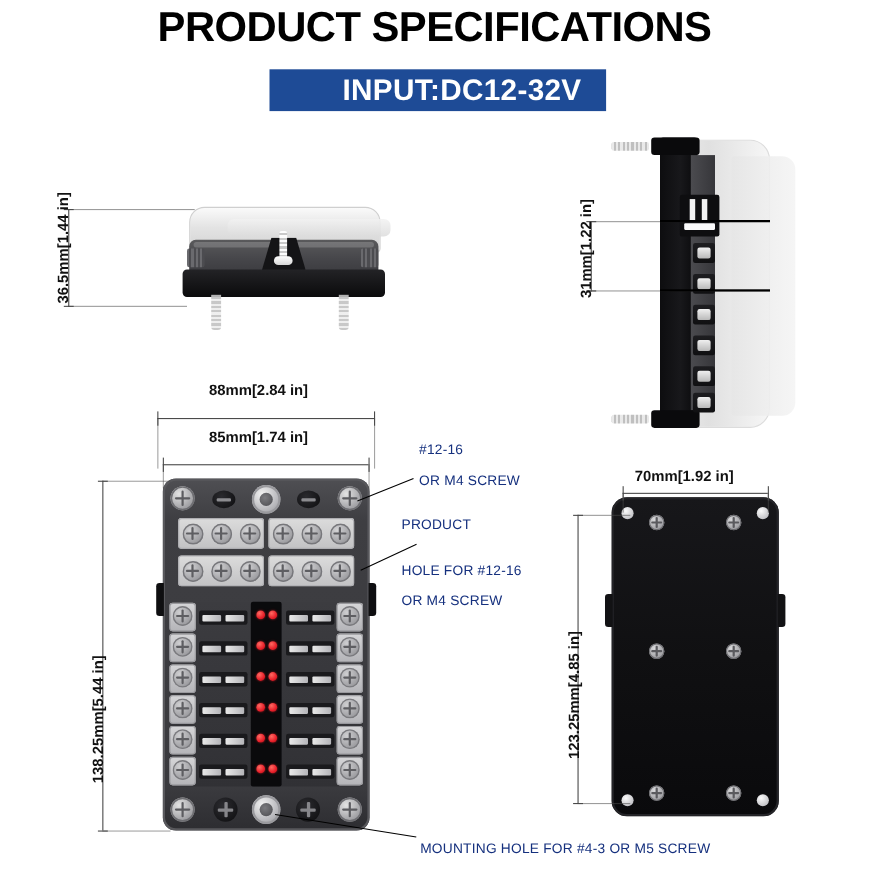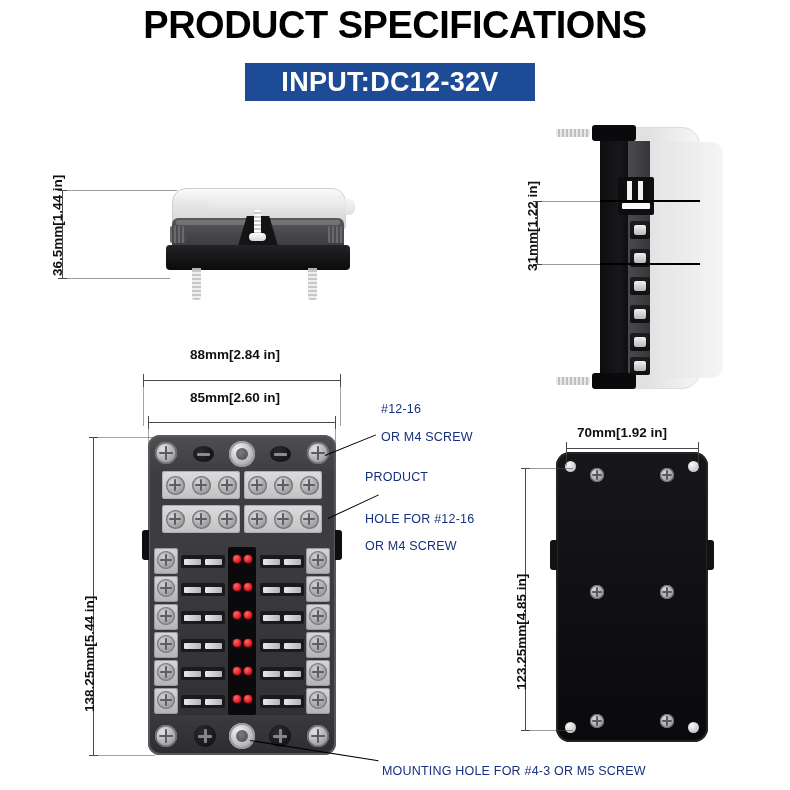--- a/index.html
+++ b/index.html
@@ -8,22 +8,22 @@
        -webkit-font-smoothing:antialiased;}
   .abs{position:absolute;}
 
   
   #page-title{
     left:0;top:4px;width:790px;text-align:center;
     font-size:38px;font-weight:bold;color:#000;letter-spacing:-0.5px;
     white-space:nowrap;
   }
   #input-badge{
-    left:245px;top:63px;width:290px;height:38px;
-    background:#1e4b96;display:flex;align-items:center;justify-content:center;
+    left:245px;top:63px;width:262px;height:38px;
+    background:#1e4b96;display:flex;align-items:center;justify-content:center;padding-left:44px;
   }
   #input-badge span{
     font-size:27px;font-weight:bold;color:#ffffff;letter-spacing:0.3px;
     white-space:nowrap;
   }
 
   
   .dim{font-size:13.5px;font-weight:bold;color:#111;white-space:nowrap;}
   .dim-v{font-size:13.5px;font-weight:bold;color:#111;white-space:nowrap;
          transform:rotate(-90deg);transform-origin:0 0;}
@@ -537,21 +537,21 @@
 </div>
 
 <div class="abs hline" style="left:143px;top:380px;width:197px;"></div>
 <div class="abs tick" style="left:143px;top:374px;height:13px;"></div>
 <div class="abs tick" style="left:340px;top:374px;height:13px;"></div>
 <div class="abs dim" style="left:190px;top:347px;">88mm[2.84 in]</div>
 
 <div class="abs hline" style="left:148px;top:422px;width:187px;"></div>
 <div class="abs tick" style="left:148px;top:416px;height:13px;"></div>
 <div class="abs tick" style="left:335px;top:416px;height:13px;"></div>
-<div class="abs dim" style="left:190px;top:390px;">85mm[2.60 in]</div>
+<div class="abs dim" style="left:190px;top:390px;">85mm[1.74 in]</div>
 
 <div class="abs vline" style="left:143px;top:380px;height:46px;opacity:.5;"></div>
 <div class="abs vline" style="left:340px;top:380px;height:46px;opacity:.5;"></div>
 <div class="abs vline" style="left:148px;top:422px;height:22px;opacity:.5;"></div>
 <div class="abs vline" style="left:335px;top:422px;height:22px;opacity:.5;"></div>
 
 <div class="abs vline" style="left:93px;top:437px;height:318px;"></div>
 <div class="abs ticky" style="left:89px;top:437px;width:9px;"></div>
 <div class="abs ticky" style="left:89px;top:755px;width:9px;"></div>
 <div class="abs hline" style="left:93px;top:437px;width:62px;opacity:.5;"></div>

